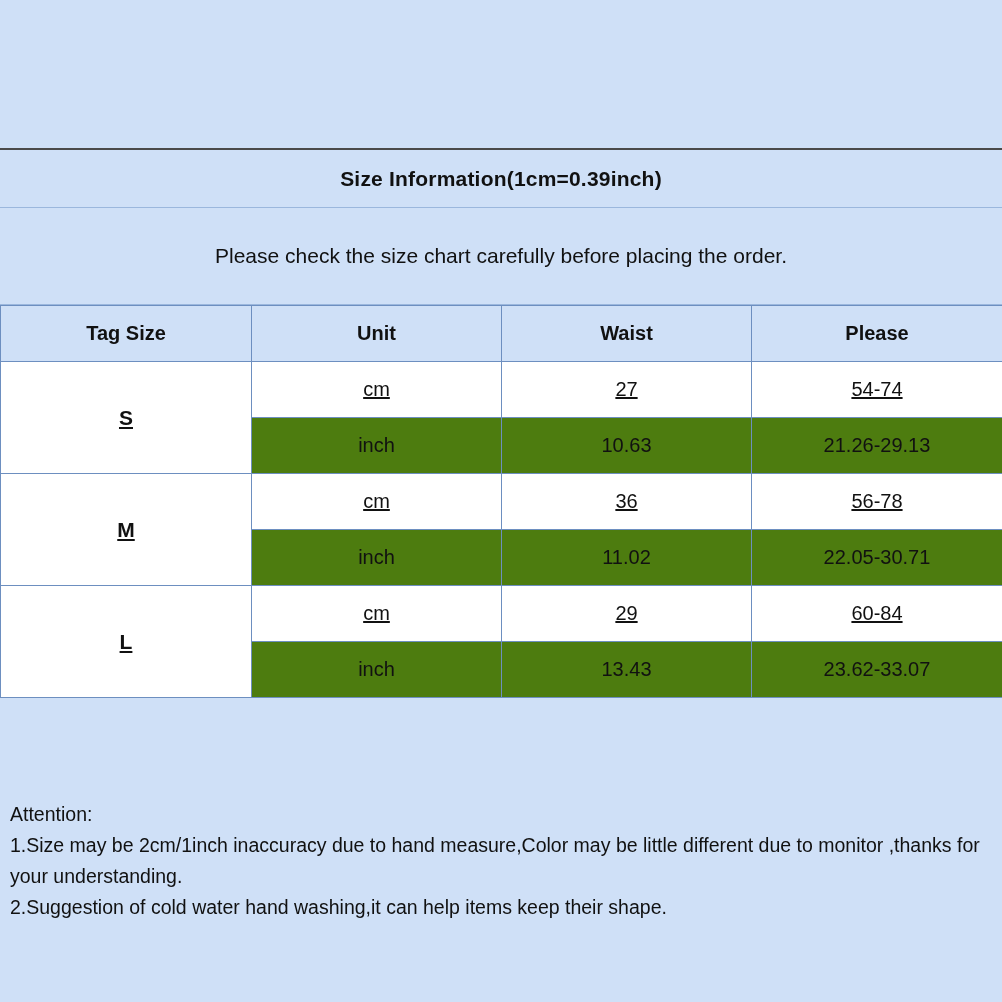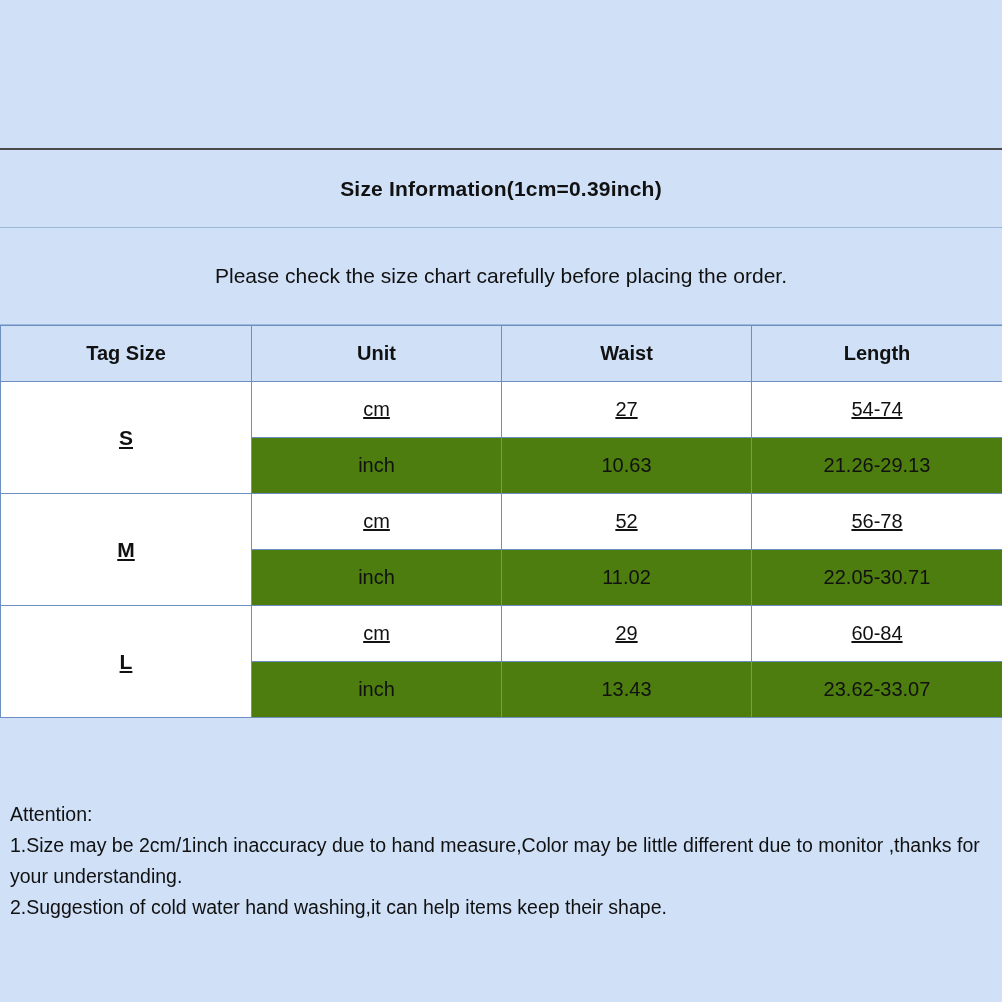--- a/index.html
+++ b/index.html
@@ -30,21 +30,21 @@
     top: 148px;
     width: 1002px;
     height: 715px;
     border-top: 2px solid #4a4a4a;
     border-bottom: 2px solid #4a4a4a;
     box-sizing: border-box;
     background: #cfe0f7;
   }
 
   .title-row {
-    height: 78px;
+    height: 58px;
     display: flex;
     align-items: center;
     justify-content: center;
     border-bottom: 1px solid #9bb7dd;
     box-sizing: border-box;
   }
   .title-row .title-text {
     font-size: 21px;
     font-weight: bold;
     letter-spacing: 0.2px;
@@ -139,40 +139,40 @@
         <col class="c0">
           <col class="c1">
           <col class="c2">
           <col class="c3">
       </colgroup>
       <thead>
         <tr>
           <th>Tag Size</th>
           <th>Unit</th>
           <th>Waist</th>
-          <th>Length</th>
+          <th>Please</th>
         </tr>
       </thead>
       <tbody>
         <tr class="row-cm">
           <td class="tagsize" rowspan="2">S</td>
           <td>cm</td>
           <td>27</td>
           <td>54-74</td>
         </tr>
         <tr class="row-inch">
           <td>inch</td>
           <td>10.63</td>
           <td>21.26-29.13</td>
         </tr>
 
         <tr class="row-cm">
           <td class="tagsize" rowspan="2">M</td>
           <td>cm</td>
-          <td>52</td>
+          <td>36</td>
           <td>56-78</td>
         </tr>
         <tr class="row-inch">
           <td>inch</td>
           <td>11.02</td>
           <td>22.05-30.71</td>
         </tr>
 
         <tr class="row-cm">
           <td class="tagsize" rowspan="2">L</td>

